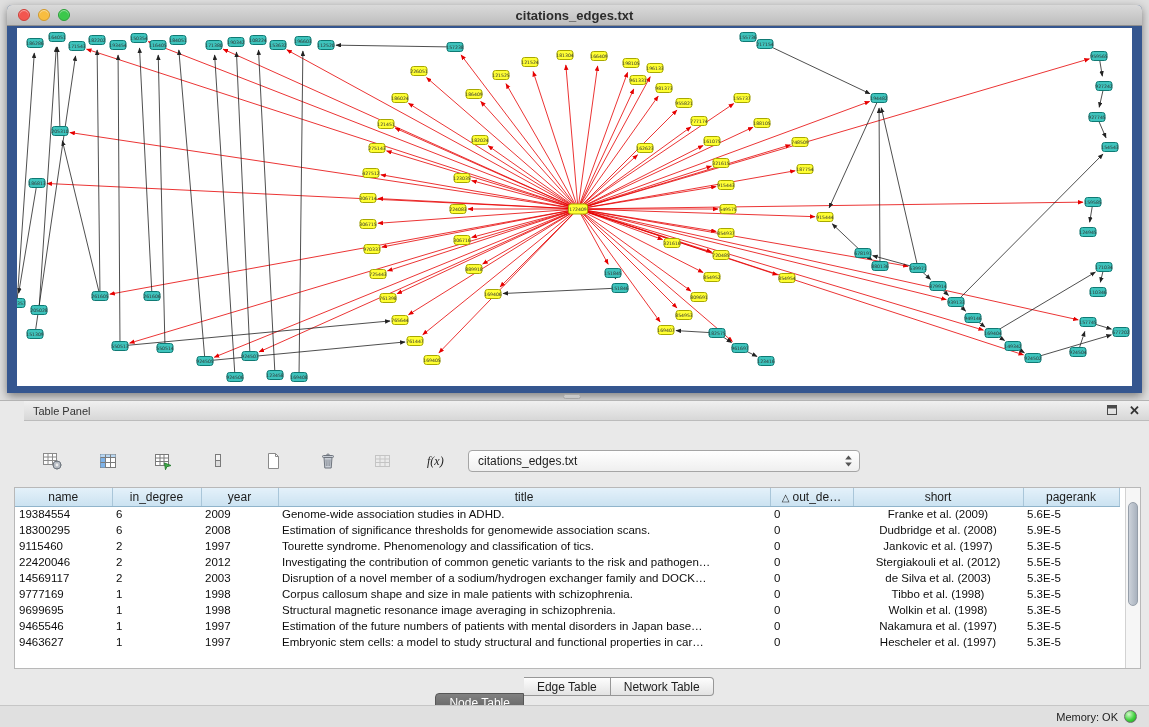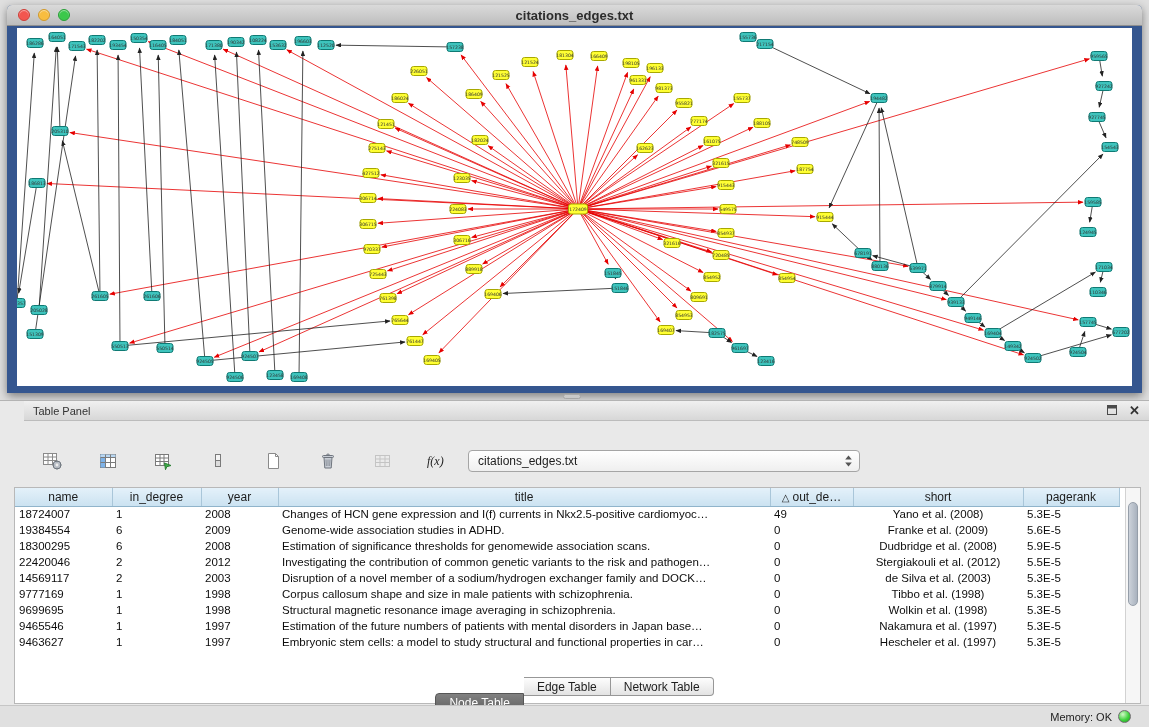--- a/index.html
+++ b/index.html
@@ -35,42 +35,42 @@
   .ph-icons { margin-left:auto; display:flex; gap:11px; align-items:center; }
   .ph-close { font-size:13px; font-weight:bold; color:#333; line-height:12px; cursor:default; }
 
   .toolbar { position:absolute; left:16px; top:46px; right:14px; height:28px; display:flex; align-items:center; gap:5px; }
   .tbicon { width:27px; height:26px; display:flex; align-items:center; justify-content:center; border-radius:3px;margin-left:23px; }
   .net-select { margin-left:12px; width:392px; height:22px; background:linear-gradient(#ffffff,#efefef);
     border:1px solid #a5a5a5; border-radius:4px; display:flex; align-items:center; padding:0 6px 0 9px;
     font-size:12px; color:#1d1d1d; }
   .net-select .combo-arrows { margin-left:auto; display:flex; align-items:center; }
 
-  .table-wrap { position:absolute; left:14px; top:86px; right:8px; height:217px; background:#fff; border:1px solid #b8b8b8; }
+  .table-wrap { position:absolute; left:14px; top:86px; right:8px; height:182px; background:#fff; border:1px solid #b8b8b8; }
   table { border-collapse:collapse; table-layout:fixed; width:1104px; }
   th { height:18px; background:linear-gradient(#e4f1fa,#cbe2f1); border-right:1px solid #a9c6d9;
     border-bottom:1px solid #90b4cb; font-weight:normal; font-size:12px; color:#1c1c1c;
     overflow:hidden; white-space:nowrap; }
   th .sortglyph { font-size:10px; margin-right:3px; color:#222; }
   td { height:16px; padding:0 4px; font-size:11.5px; color:#0d0d0d; white-space:nowrap; overflow:hidden; }
   td.center { text-align:center; }
   .vscroll { position:absolute; right:0; top:0; bottom:0; width:15px; background:#f6f6f6; border-left:1px solid #d2d2d2; }
   .vthumb { position:absolute; left:2px; right:2px; top:14px; height:104px; border-radius:6px;
     background:linear-gradient(90deg,#ccd2da,#a9b2be); border:1px solid #959ea9; }
 
   .tabs { position:absolute; left:0; right:0; top:276px; height:20px; display:flex; justify-content:center; }
   .tab { height:19px; line-height:18px; padding:0 13px; font-size:12px; color:#1e1e1e; cursor:default;
     border:1px solid #979797; border-left:none; background:linear-gradient(#fdfdfd,#e3e3e3); }
   .tab:first-child { border-left:1px solid #979797; border-radius:4px 0 0 4px;margin-top:16px; }
   .tab:last-child { border-radius:0 4px 4px 0; }
   .tab.selected { background:linear-gradient(#818181,#616161); color:#ffffff; border-color:#565656; }
 
   .statusbar { position:absolute; left:0; top:705px; width:100%; height:22px; background:#e0e0e0;
     border-top:1px solid #c6c6c6; display:flex; align-items:center; justify-content:flex-end;
-    padding-right:18px; gap:6px; font-size:11px; color:#222; }
+    padding-right:12px; gap:6px; font-size:11px; color:#222; }
   .mem-dot { width:13px; height:13px; border-radius:50%; border:1px solid #6e6e6e;
     background:radial-gradient(circle at 35% 30%, #d2f8c8, #41d23f 55%, #1d9b1d); }
 </style>
 </head>
 <body>
 
 <div class="desktop">
 
   <div class="net-window">
     <div class="titlebar">
@@ -739,47 +739,47 @@
               <th><span>in_degree</span></th>
               <th><span>year</span></th>
               <th><span>title</span></th>
               <th><span class="sortglyph">△</span><span>out_de…</span></th>
               <th><span>short</span></th>
               <th><span>pagerank</span></th>
             </tr>
           </thead>
         <tbody id="tbody">
             <tr>
-              <td>18724007</td>
-              <td>1</td>
-              <td>2008</td>
-              <td>Changes of HCN gene expression and I(f) currents in Nkx2.5-positive cardiomyoc…</td>
-              <td>49</td>
-              <td class="center">Yano et al. (2008)</td>
-              <td>5.3E-5</td>
-            </tr>
-            <tr>
               <td>19384554</td>
               <td>6</td>
               <td>2009</td>
               <td>Genome-wide association studies in ADHD.</td>
               <td>0</td>
               <td class="center">Franke et al. (2009)</td>
               <td>5.6E-5</td>
             </tr>
             <tr>
               <td>18300295</td>
               <td>6</td>
               <td>2008</td>
               <td>Estimation of significance thresholds for genomewide association scans.</td>
               <td>0</td>
               <td class="center">Dudbridge et al. (2008)</td>
               <td>5.9E-5</td>
             </tr>
             <tr>
+              <td>9115460</td>
+              <td>2</td>
+              <td>1997</td>
+              <td>Tourette syndrome. Phenomenology and classification of tics.</td>
+              <td>0</td>
+              <td class="center">Jankovic et al. (1997)</td>
+              <td>5.3E-5</td>
+            </tr>
+            <tr>
               <td>22420046</td>
               <td>2</td>
               <td>2012</td>
               <td>Investigating the contribution of common genetic variants to the risk and pathogen…</td>
               <td>0</td>
               <td class="center">Stergiakouli et al. (2012)</td>
               <td>5.5E-5</td>
             </tr>
             <tr>
               <td>14569117</td>

